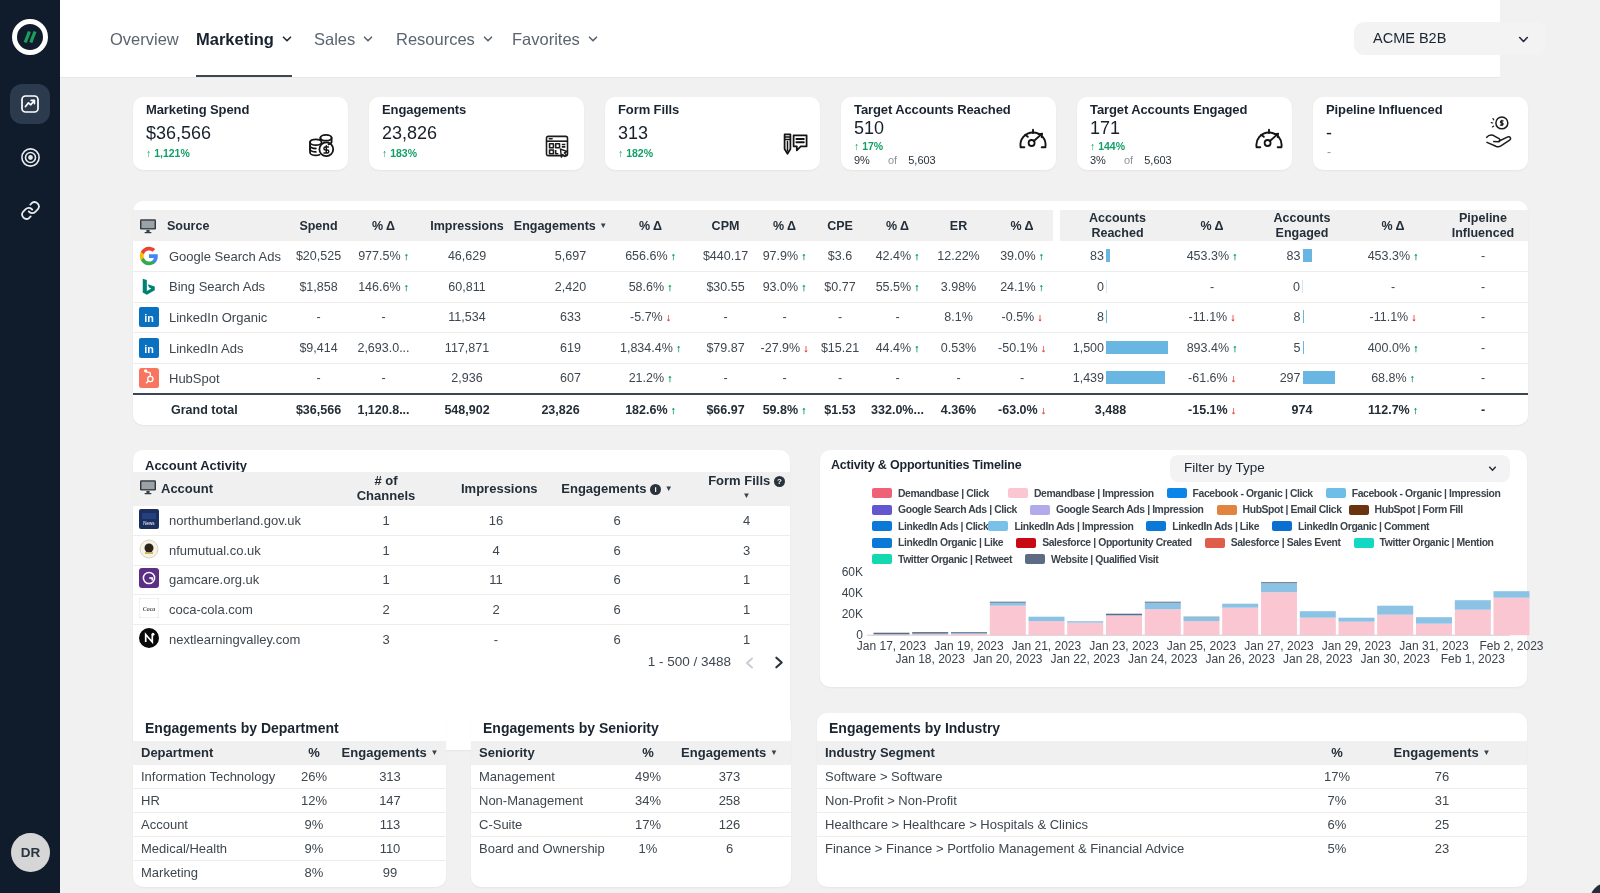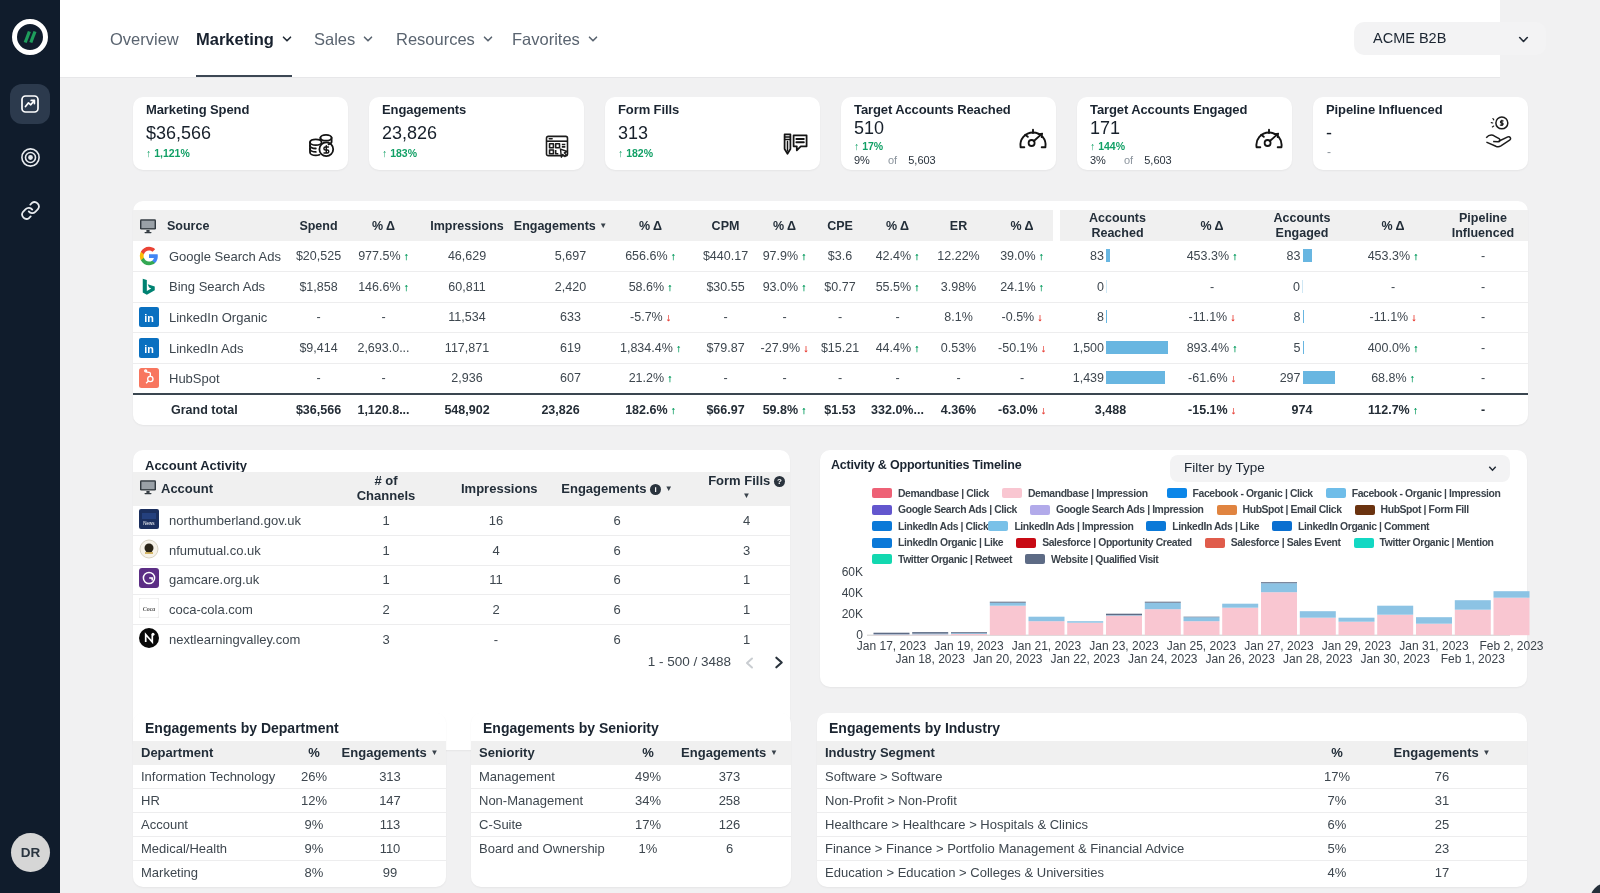--- a/index.html
+++ b/index.html
@@ -485,29 +485,29 @@
   </div>
 <div class="card" style="left:820px;top:450px;width:707px;height:237px;">
     <div class="ct" style="left:11px;top:8px;font-size:12.5px;letter-spacing:-0.2px;">Activity &amp; Opportunities Timeline</div>
     <div class="abs" style="left:350px;top:5px;width:340px;height:27px;background:#f3f3f4;border-radius:8px;">
       <span style="position:absolute;left:14px;top:5px;font-size:13.5px;color:#1b2531;">Filter by Type</span>
       <svg style="position:absolute;right:12px;top:8px" width="11" height="11" viewBox="0 0 12 12" fill="none" stroke="#222b36" stroke-width="1.6">
         <path d="M2.5 4.2 L6 7.8 L9.5 4.2"></path>
       </svg>
     </div>
     <div class="leg" style="left:52px;top:35px;height:16.5px;">
-      <span style="display:inline-flex;align-items:center;margin-right:13px;justify-content:flex-end;"><i style="background:#ee6176;"></i>Demandbase | Click</span>
-      <span style="display:inline-flex;align-items:flex-start;margin-right:19px;"><i style="background:#f9c6d1;"></i>Demandbase | Impression</span>
+      <span style="display:inline-flex;align-items:center;margin-right:19px;justify-content:flex-end;"><i style="background:#ee6176;"></i>Demandbase | Click</span>
+      <span style="display:inline-flex;align-items:flex-start;margin-right:13px;"><i style="background:#f9c6d1;"></i>Demandbase | Impression</span>
       <span style="display:inline-flex;align-items:center;margin-right:13px;"><i style="background:#0b86e8;"></i>Facebook - Organic | Click</span>
       <span style="display:inline-flex;align-items:center;margin-right:13px;"><i style="background:#6fbde9;"></i>Facebook - Organic | Impression</span>
     </div>
     <div class="leg" style="left:52px;top:51.5px;height:16.5px;">
       <span style="display:inline-flex;align-items:center;margin-right:13px;"><i style="background:#6356ce;"></i>Google Search Ads | Click</span>
       <span style="display:inline-flex;align-items:center;margin-right:13px;"><i style="background:#b2aaea;"></i>Google Search Ads | Impression</span>
-      <span style="display:inline-flex;align-items:center;margin-right:13px;"><i style="background:#e08440;"></i>HubSpot | Email Click</span>
+      <span style="display:inline-flex;align-items:center;margin-right:7px;"><i style="background:#e08440;"></i>HubSpot | Email Click</span>
       <span style="display:inline-flex;align-items:center;margin-right:13px;"><i style="background:#6b3310;"></i>HubSpot | Form Fill</span>
     </div>
     <div class="leg" style="left:52px;top:68.0px;height:16.5px;">
       <span style="display:inline-flex;align-items:center;"><i style="background:#0b79d8;"></i>LinkedIn Ads | Click</span>
       <span style="display:inline-flex;align-items:center;margin-right:13px;"><i style="background:#79c1e8;"></i>LinkedIn Ads | Impression</span>
       <span style="display:inline-flex;align-items:center;margin-right:13px;"><i style="background:#0b79d8;"></i>LinkedIn Ads | Like</span>
       <span style="display:inline-flex;align-items:center;margin-right:13px;"><i style="background:#0a6fd0;"></i>LinkedIn Organic | Comment</span>
     </div>
     <div class="leg" style="left:52px;top:84.5px;height:16.5px;">
       <span style="display:inline-flex;align-items:center;margin-right:13px;"><i style="background:#0b79d8;"></i>LinkedIn Organic | Like</span>
@@ -692,20 +692,15 @@
         <tr>
           <td class="l">Healthcare &gt; Healthcare &gt; Hospitals &amp; Clinics</td>
           <td>6%</td>
           <td>25</td>
         </tr>
         <tr>
           <td class="l">Finance &gt; Finance &gt; Portfolio Management &amp; Financial Advice</td>
           <td>5%</td>
           <td>23</td>
         </tr>
-        <tr>
-          <td class="l">Education &gt; Education &gt; Colleges &amp; Universities</td>
-          <td>4%</td>
-          <td>17</td>
-        </tr>
       </tbody>
     </table>
   </div>
 <div class="abs" style="left:1590px;top:883px;width:34px;height:34px;border-radius:50%;background:#252f3a;"></div>
 </body></html>

